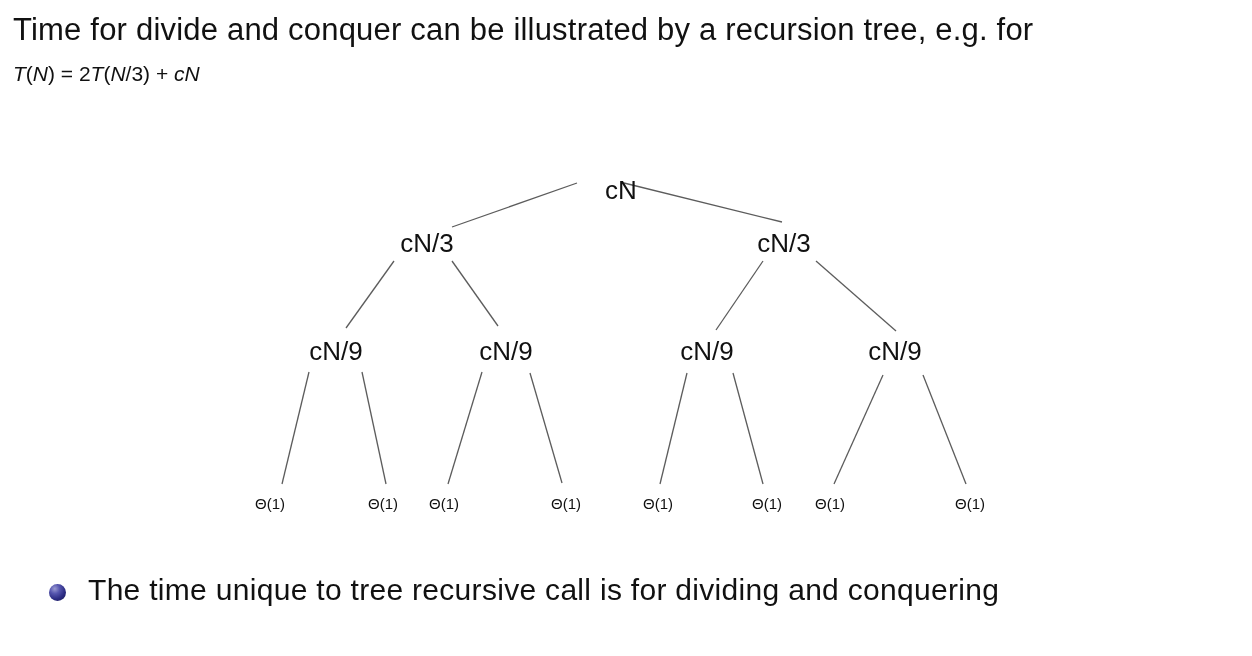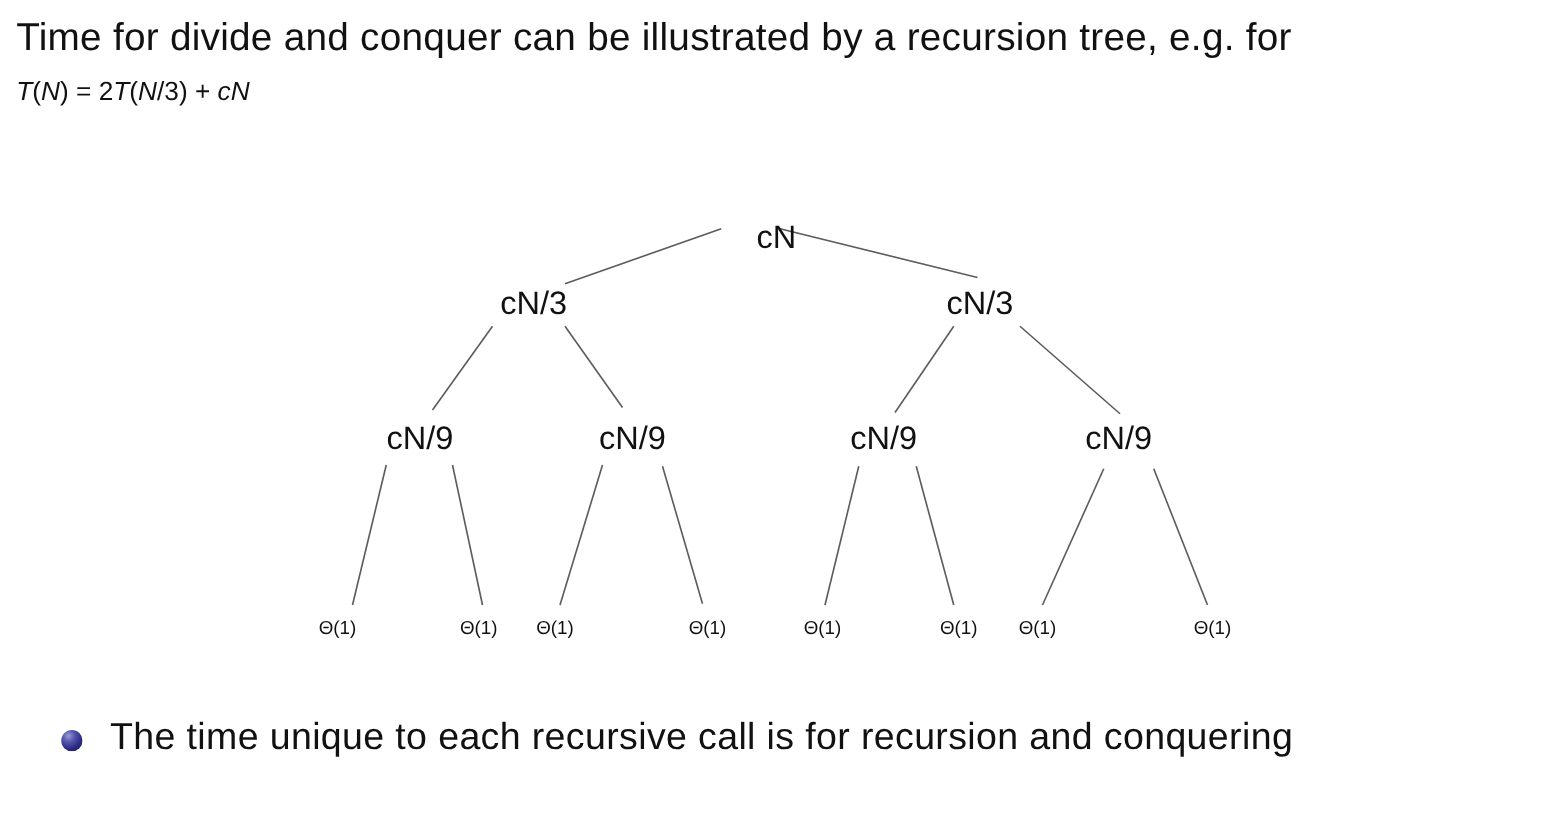--- a/index.html
+++ b/index.html
@@ -117,16 +117,16 @@
       <div class="tree-node leaf" style="left: 444px; top: 503px;">Θ(1)</div>
       <div class="tree-node leaf" style="left: 566px; top: 503px;">Θ(1)</div>
       <div class="tree-node leaf" style="left: 658px; top: 503px;">Θ(1)</div>
       <div class="tree-node leaf" style="left: 767px; top: 503px;">Θ(1)</div>
       <div class="tree-node leaf" style="left: 830px; top: 503px;">Θ(1)</div>
       <div class="tree-node leaf" style="left: 970px; top: 503px;">Θ(1)</div>
     </div>
 
   <div class="bullet-row">
     <span class="bullet-ball" style="background-color: rgb(48, 48, 138);"></span>
-    <div class="bullet-text">The time unique to each recursive call is for recursion and conquering</div>
+    <div class="bullet-text">The time unique to tree recursive call is for dividing and conquering</div>
   </div>
 
 </div>
 
 </body></html>

